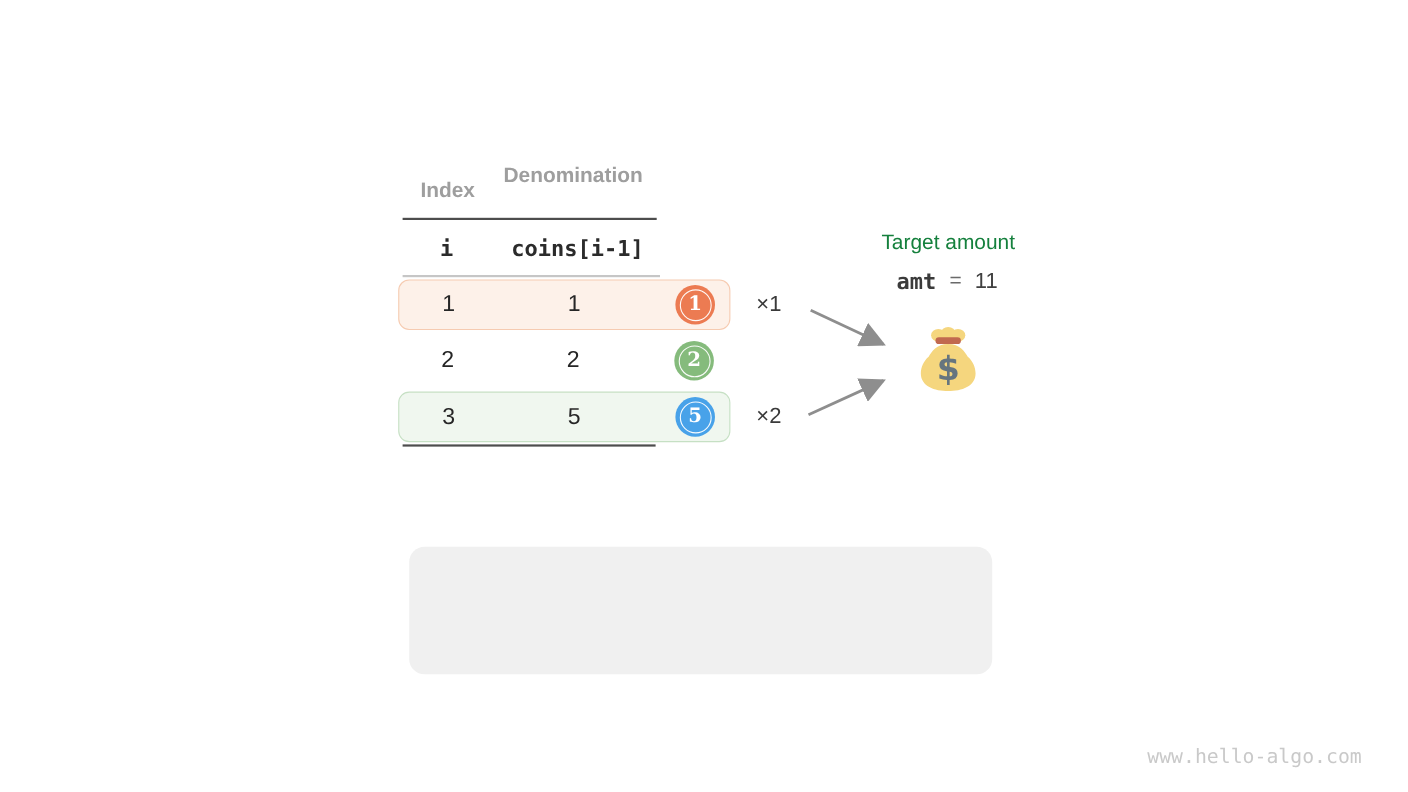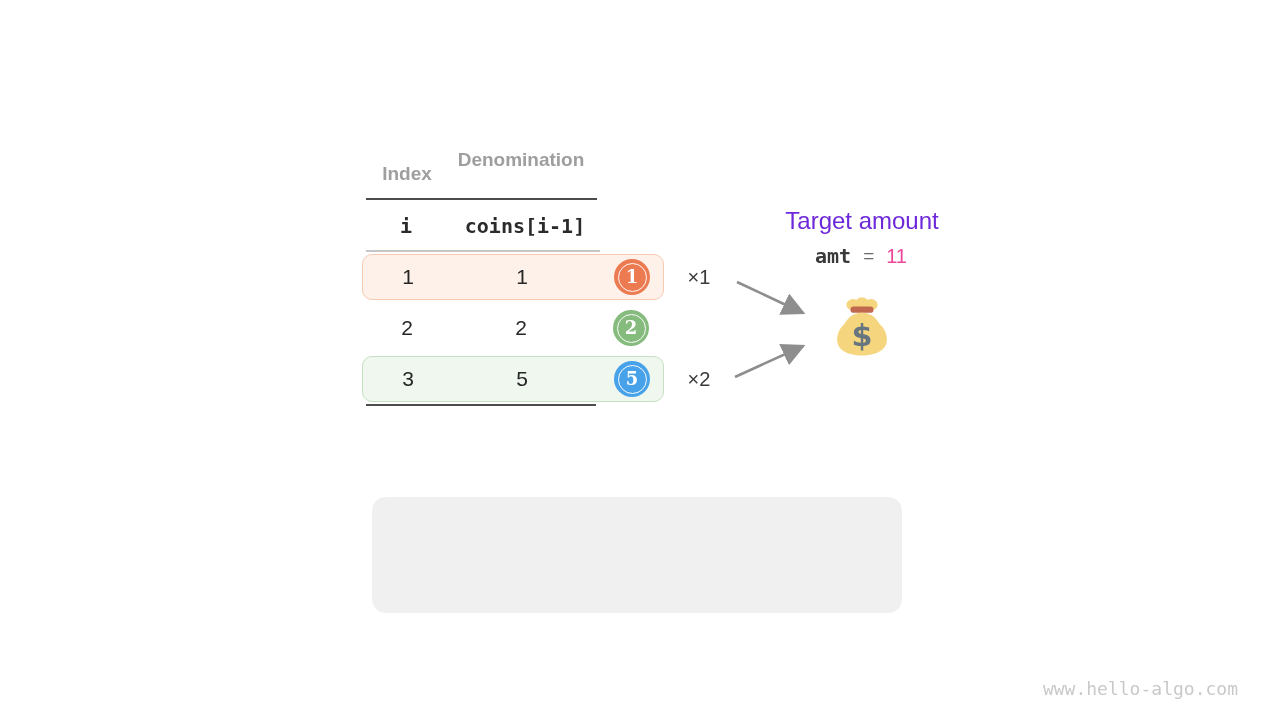--- a/index.html
+++ b/index.html
@@ -27,25 +27,25 @@
   .cell-coin{left:269px;}
 
   
   .coin{position:relative;width:36px;height:36px;border-radius:50%;display:flex;align-items:center;justify-content:center;flex:0 0 auto;}
   .coin::before{content:"";position:absolute;inset:3.5px;border:1.5px solid rgba(255,255,255,.95);border-radius:50%;}
   .coin span{font-family:"DejaVu Serif","Liberation Serif",serif;font-weight:bold;font-size:18px;color:#ffffff;line-height:1;}
 
   .mult{font-size:20px;color:#3a3a3a;}
 
   
-  .target-label{font-size:24px;color:#6d28d9;}
+  .target-label{font-size:19px;color:#15803d;}
   .amt-row{display:flex;align-items:center;gap:12px;justify-content:flex-end;}
   .amt-var{font-family:"DejaVu Sans Mono","Liberation Mono",monospace;font-weight:bold;font-size:20px;color:#3b3b3b;}
   .amt-eq{font-size:19px;color:#6a6a6a;}
-  .amt-val{font-size:20px;color:#ec4899;}
+  .amt-val{font-size:20px;color:#404040;}
 
   
   .summary{position:absolute;left:372px;top:497px;width:530px;height:116px;border-radius:14px;}
 
   .watermark{position:absolute;right:42px;top:678px;font-family:"DejaVu Sans Mono","Liberation Mono",monospace;font-size:18px;color:#c9c9c9;}
 </style>
 </head>
 <body>
 
 <div id="canvas">

